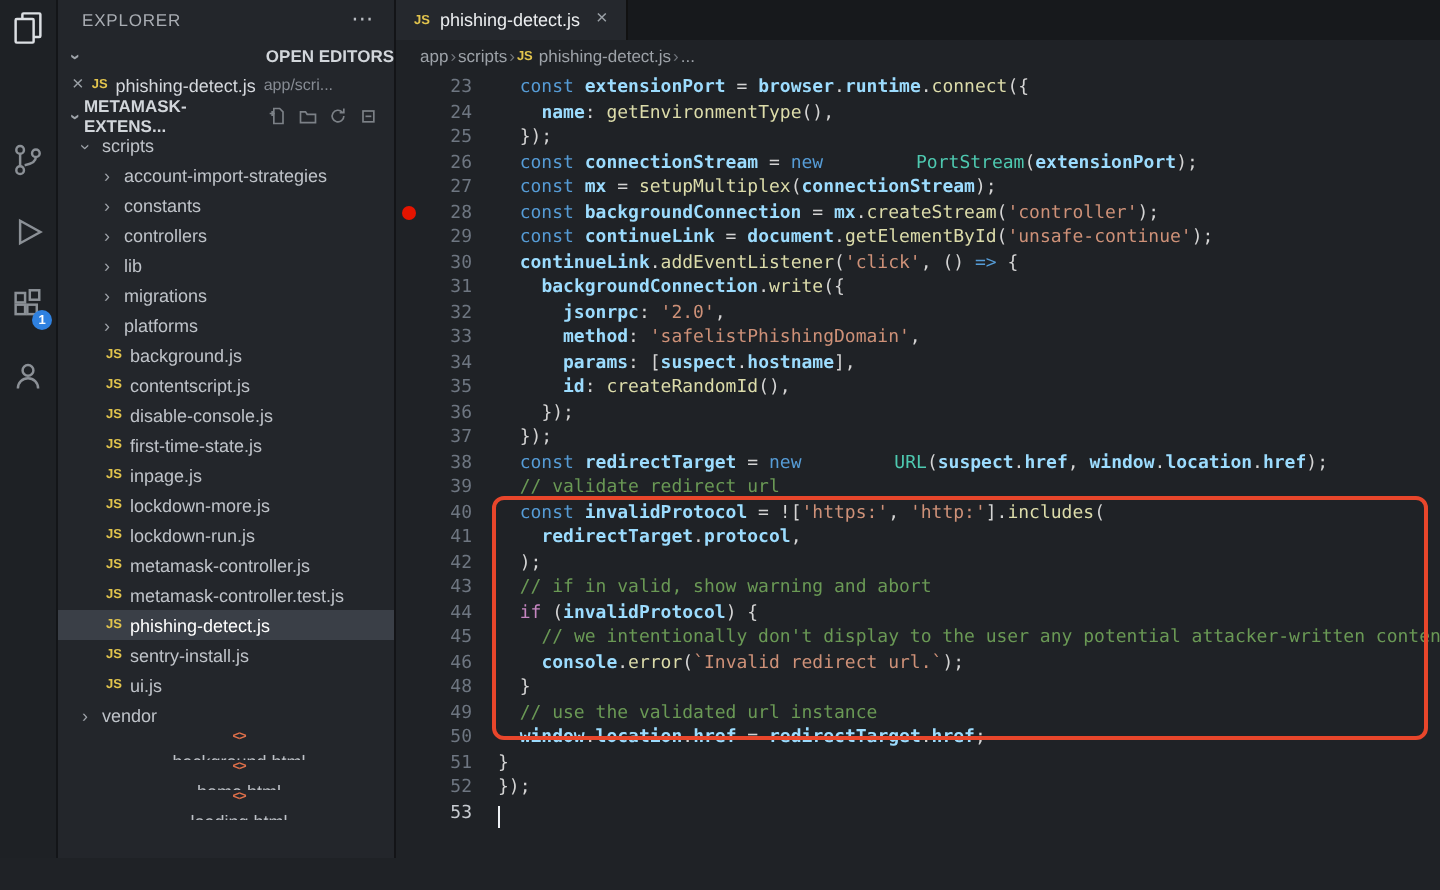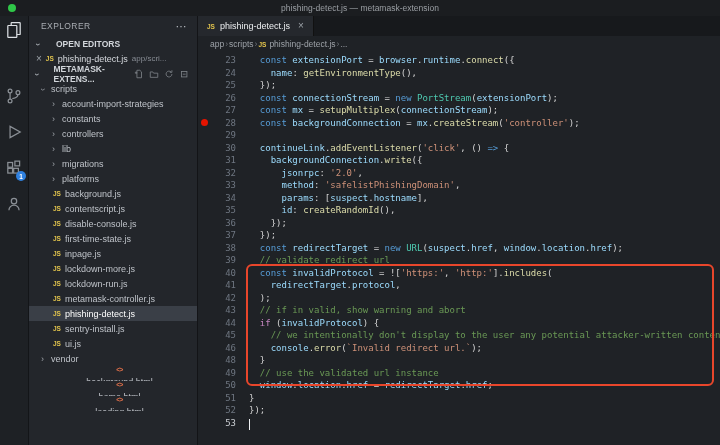--- a/index.html
+++ b/index.html
@@ -18,21 +18,21 @@
   .act-icon{position:relative;width:18px;height:18px;display:flex;align-items:center;justify-content:center;}
   .act-icon svg{display:block;}
   .act-1{margin-top:5px;}
   .act-2{margin-top:48px;}
   .act-3,.act-4,.act-5{margin-top:18px;}
   .act-badge{position:absolute;right:-3px;bottom:-4px;width:10px;height:10px;border-radius:50%;background:#2f81e0;color:#fff;font-size:6.5px;font-weight:700;display:flex;align-items:center;justify-content:center;}
   
   .sidebar{width:168px;background:#23262b;flex:none;overflow:hidden;border-right:1px solid rgba(0,0,0,.45);}
   .sb-title{height:20px;display:flex;align-items:center;justify-content:space-between;padding:0 10px 0 12px;font-size:8.5px;letter-spacing:.4px;color:#a9adb3;}
   .more-dots{color:#b8bcc2;font-size:11px;line-height:8px;cursor:default;}
-  .sec-hd{height:15px;display:flex;align-items:center;gap:14px;font-weight:700;font-size:8.5px;color:#d2d6db;padding-left:4px;}
+  .sec-hd{height:15px;display:flex;align-items:center;gap:0;font-weight:700;font-size:8.5px;color:#d2d6db;padding-left:4px;justify-content:space-between;}
   .ws-actions{margin-left:auto;display:flex;gap:5px;padding-right:8px;opacity:.75;}
   .ws-actions svg{display:block;}
   .chev{display:inline-block;width:9px;text-align:center;color:#9ea3a9;font-size:9px;transform-origin:50% 55%;}
   .chev.open{transform:rotate(90deg);}
   .oe-item{height:15px;display:flex;align-items:center;gap:4px;padding-left:7px;font-size:9px;color:#d6d9de;}
   .close-x{color:#9aa0a6;font-size:10px;line-height:10px;}
   .oe-path{color:#868b93;font-size:8px;}
   .js-badge{font-weight:700;font-size:6.5px;color:#e2c44d;}
   .html-badge{font-weight:700;font-size:6.5px;color:#e0704a;letter-spacing:-.5px;}
   .tree-row{height:15px;display:flex;align-items:center;gap:4px;font-size:9px;color:#bfc3c9;white-space:nowrap;overflow:hidden;}
@@ -53,37 +53,33 @@
   .code-wrap{position:relative;flex:1;overflow:hidden;padding-top:2px;font-family:"DejaVu Sans Mono",monospace;}
   .code-line{display:flex;height:12.5px;line-height:12.5px;font-size:9px;}
   .glyph{width:12px;flex:none;display:flex;align-items:center;justify-content:center;}
   .bp{width:7px;height:7px;border-radius:50%;background:#e51400;}
   .ln{width:26px;flex:none;text-align:right;color:#6e7681;}
   .ln-active{color:#c8ccd1;}
   .lt{white-space:pre;padding-left:13px;color:#d4d4d4;}
   .cursor{display:inline-block;width:0;height:11px;border-left:1.5px solid #eef1f4;transform:translateY(2px);}
   .tok-k{color:#569cd6;}
   .tok-c{color:#c586c0;}
-  .tok-v{color:#9cdcfe;}
+  .tok-v{color:#9cdcfe;font-weight:bold;}
   .tok-f{color:#dcdcaa;}
-  .tok-t{color:#4ec9b0;}
+  .tok-t{color:#4ec9b0;margin-left:41px;}
   .tok-s{color:#ce9178;}
   .tok-m{color:#6a9955;}
   .tok-p{color:#d4d4d4;}
   .annotation-box{position:absolute;left:48px;right:6px;border:2.5px solid #e8462b;border-radius:6px;pointer-events:none;}
 </style>
 </head>
 <body>
 
 <div class="window">
 
-  <div class="titlebar">
-    <span class="traffic"></span>
-    <span class="win-title">phishing-detect.js — metamask-extension</span>
-  </div>
 
   <div class="body">
 
     <div class="activitybar">
       <div class="act-icon act-1">
         <svg width="18" height="18" viewBox="0 0 16 16" fill="none" stroke="#dcdfe3" stroke-width="1.1">
           <rect x="5.5" y="1.5" width="8" height="10.5" rx="0.5"></rect>
           <rect x="2.5" y="4" width="8" height="10.5" rx="0.5" fill="#1e2125"></rect>
         </svg>
       </div>
@@ -207,20 +203,24 @@
             <span class="tree-label">lockdown-more.js</span>
           </div>
           <div class="tree-row lvl2 file">
             <span class="js-badge">JS</span>
             <span class="tree-label">lockdown-run.js</span>
           </div>
           <div class="tree-row lvl2 file">
             <span class="js-badge">JS</span>
             <span class="tree-label">metamask-controller.js</span>
           </div>
+          <div class="tree-row lvl2 file">
+            <span class="js-badge">JS</span>
+            <span class="tree-label">metamask-controller.test.js</span>
+          </div>
           <div class="tree-row lvl2 selected file">
             <span class="js-badge">JS</span>
             <span class="tree-label">phishing-detect.js</span>
           </div>
           <div class="tree-row lvl2 file">
             <span class="js-badge">JS</span>
             <span class="tree-label">sentry-install.js</span>
           </div>
           <div class="tree-row lvl2 file">
             <span class="js-badge">JS</span>
@@ -301,20 +301,21 @@
             <div class="code-line">
               <span class="glyph">
                 <span class="bp"></span>
               </span>
               <span class="ln">28</span>
               <span class="lt">  <span class="tok-k">const</span><span class="tok-p"> </span><span class="tok-v">backgroundConnection</span><span class="tok-p"> = </span><span class="tok-v">mx</span><span class="tok-p">.</span><span class="tok-f">createStream</span><span class="tok-p">(</span><span class="tok-s">'controller'</span><span class="tok-p">);</span></span>
             </div>
             <div class="code-line">
               <span class="glyph"></span>
               <span class="ln">29</span>
+              <span class="lt">  <span class="tok-k">const</span><span class="tok-p"> </span><span class="tok-v">continueLink</span><span class="tok-p"> = </span><span class="tok-v">document</span><span class="tok-p">.</span><span class="tok-f">getElementById</span><span class="tok-p">(</span><span class="tok-s">'unsafe-continue'</span><span class="tok-p">);</span></span>
             </div>
             <div class="code-line">
               <span class="glyph"></span>
               <span class="ln">30</span>
               <span class="lt">  <span class="tok-v">continueLink</span><span class="tok-p">.</span><span class="tok-f">addEventListener</span><span class="tok-p">(</span><span class="tok-s">'click'</span><span class="tok-p">, () </span><span class="tok-k">=&gt;</span><span class="tok-p"> {</span></span>
             </div>
             <div class="code-line">
               <span class="glyph"></span>
               <span class="ln">31</span>
               <span class="lt">    <span class="tok-v">backgroundConnection</span><span class="tok-p">.</span><span class="tok-f">write</span><span class="tok-p">({</span></span>

